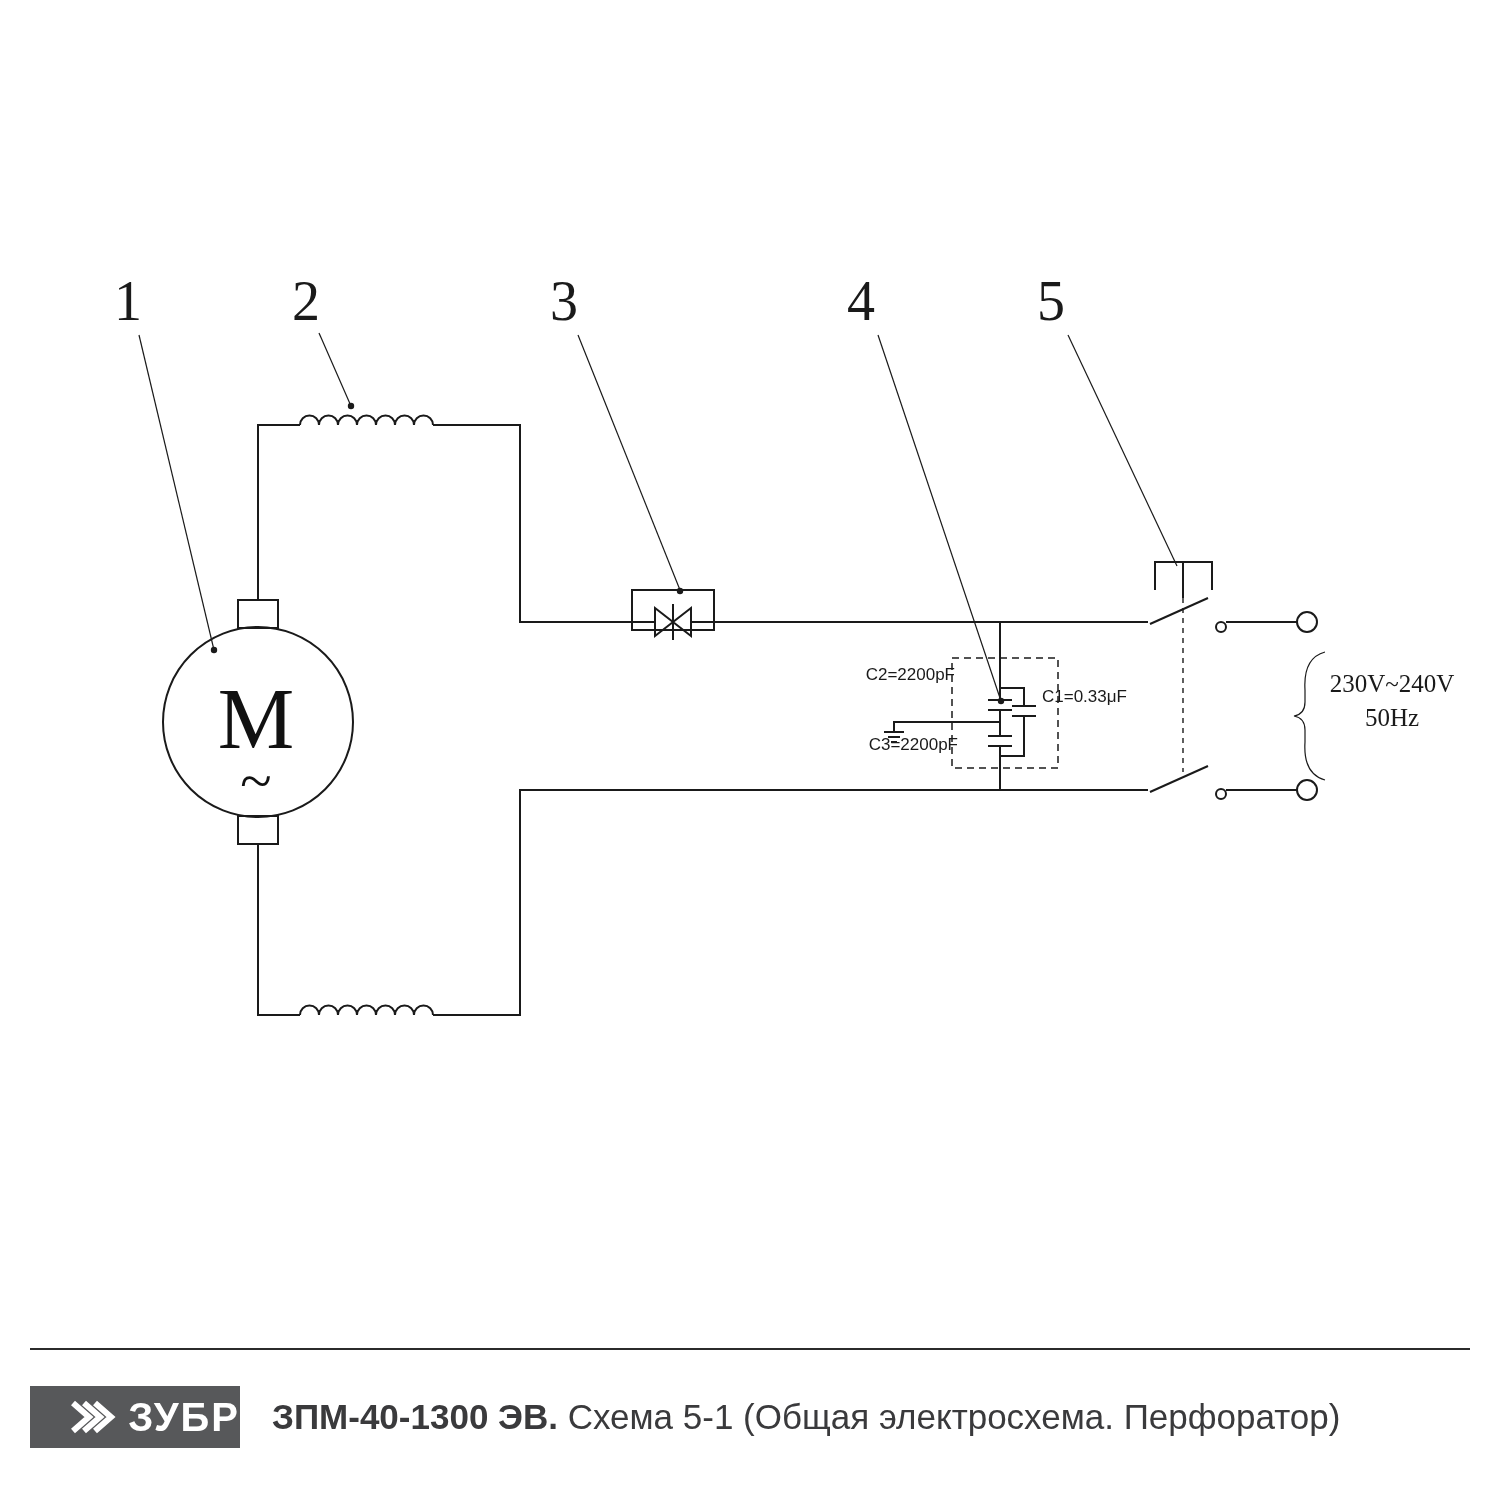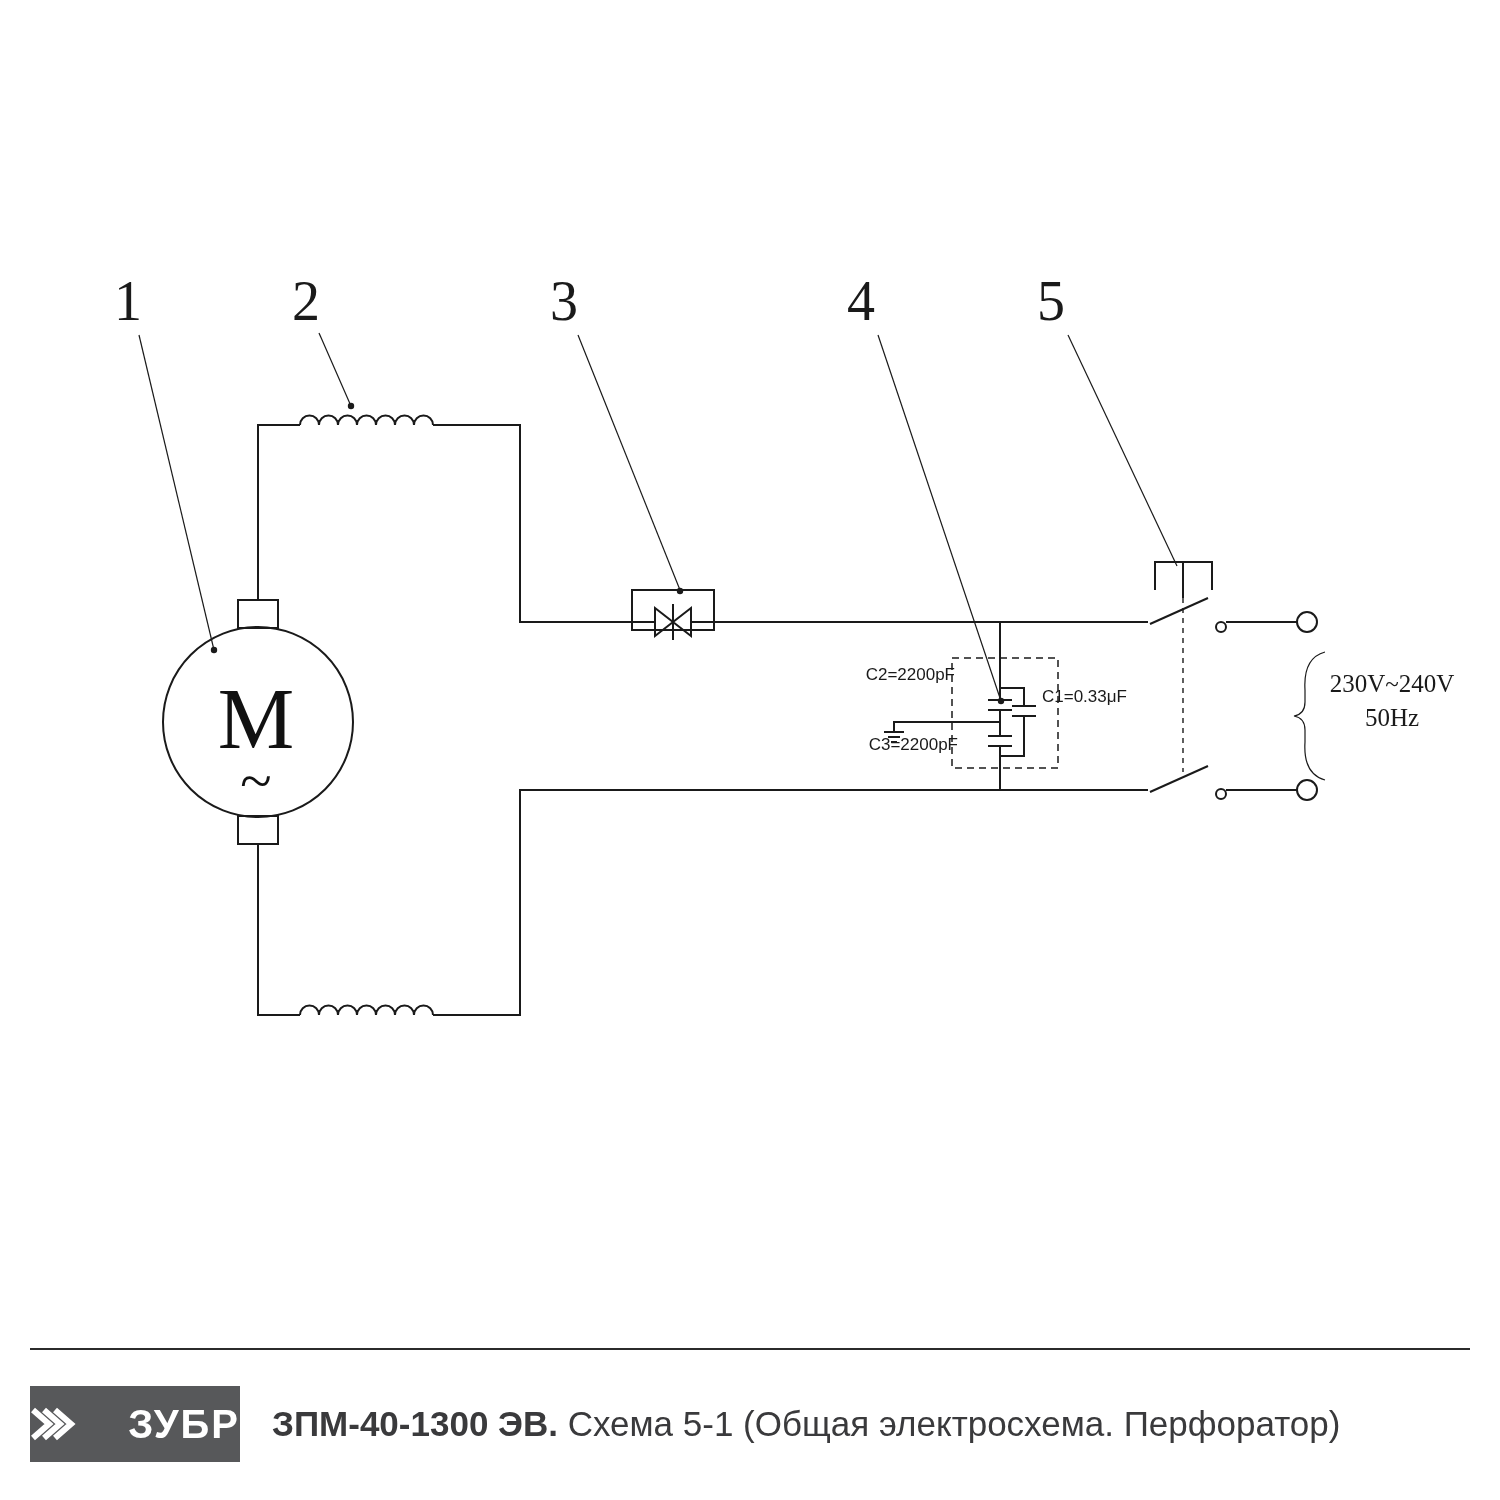--- a/index.html
+++ b/index.html
@@ -15,22 +15,22 @@
   .power-text{font-family:"Liberation Serif",serif;font-size:25px;fill:#1a1a1a;}
   .wire{stroke:#1a1a1a;stroke-width:2;fill:none;}
   .thin{stroke:#1a1a1a;stroke-width:1.2;fill:none;}
   .dot{fill:#1a1a1a;}
   .footer{
     position:absolute;left:30px;top:1348px;width:1440px;
     border-top:2px solid #2b2b2b;
   }
   .footer-row{margin-top:36px;display:flex;align-items:center;gap:32px;}
   .logo-box{
-    width:210px;height:76px;background:#57585a;
-    display:flex;align-items:center;justify-content:space-between;gap:12px;flex:0 0 auto;
+    width:210px;height:62px;background:#57585a;
+    display:flex;align-items:center;justify-content:flex-end;gap:12px;flex:0 0 auto;
   }
   .logo-text{color:#ffffff;font-weight:bold;font-size:40px;letter-spacing:2px;line-height:1;}
   .footer-title{font-size:35px;color:#3a3a3c;white-space:nowrap;}
   .footer-title .model{font-weight:bold;text-align:right;}
 </style>
 </head>
 <body>
 
 <svg id="schematic" width="1500" height="1360" viewBox="0 0 1500 1360">
 

